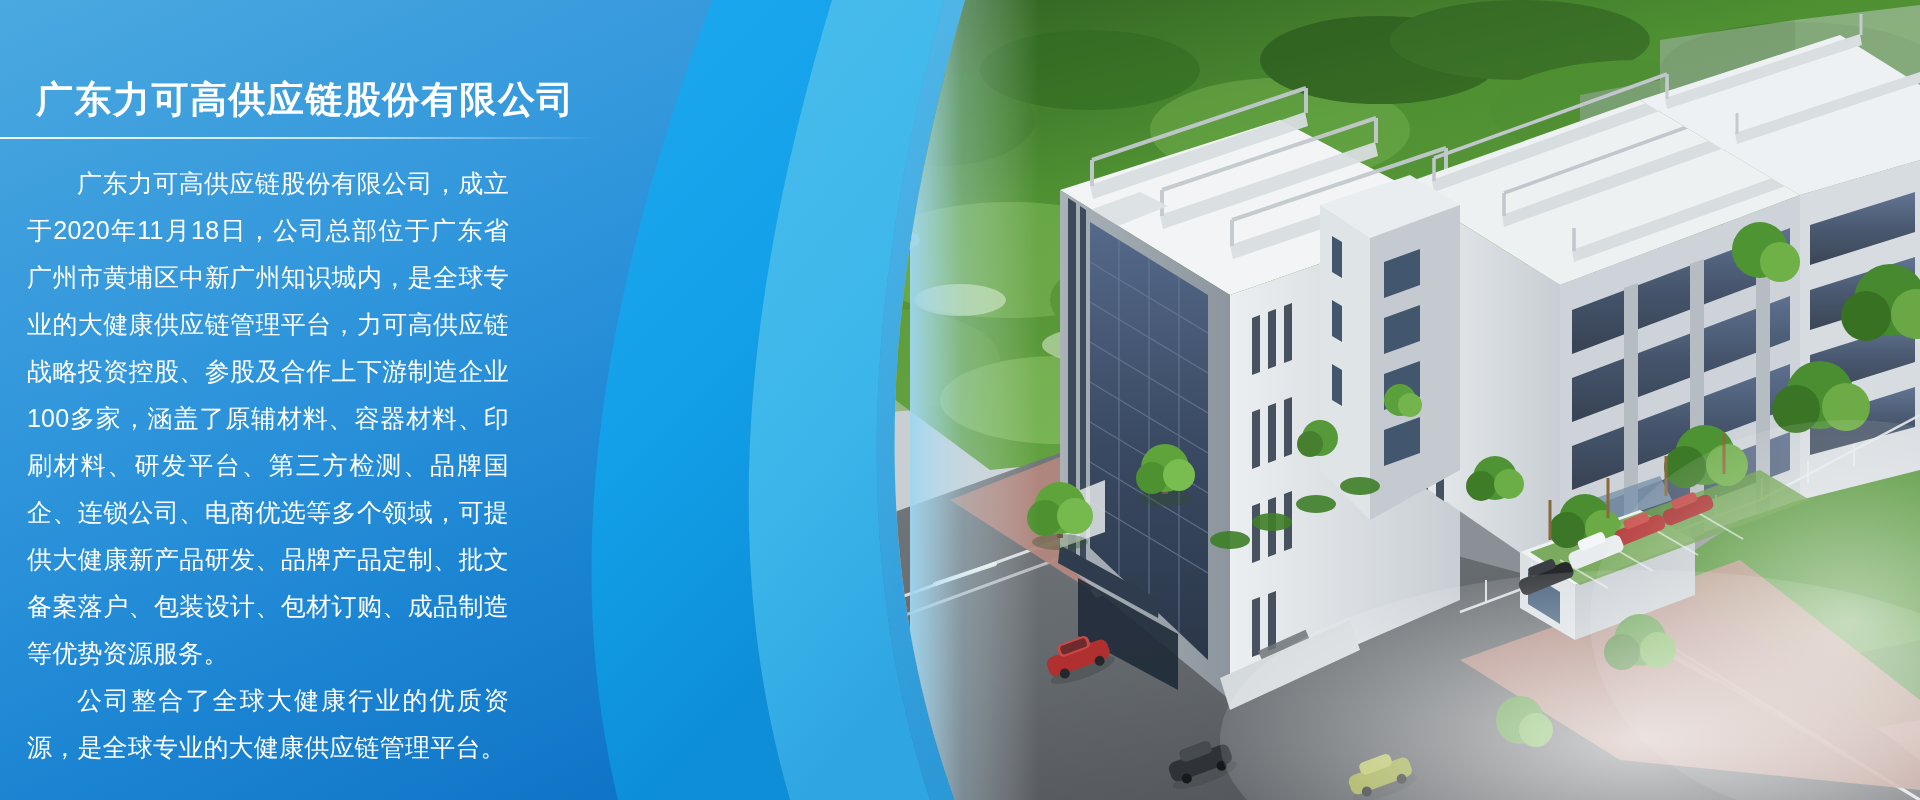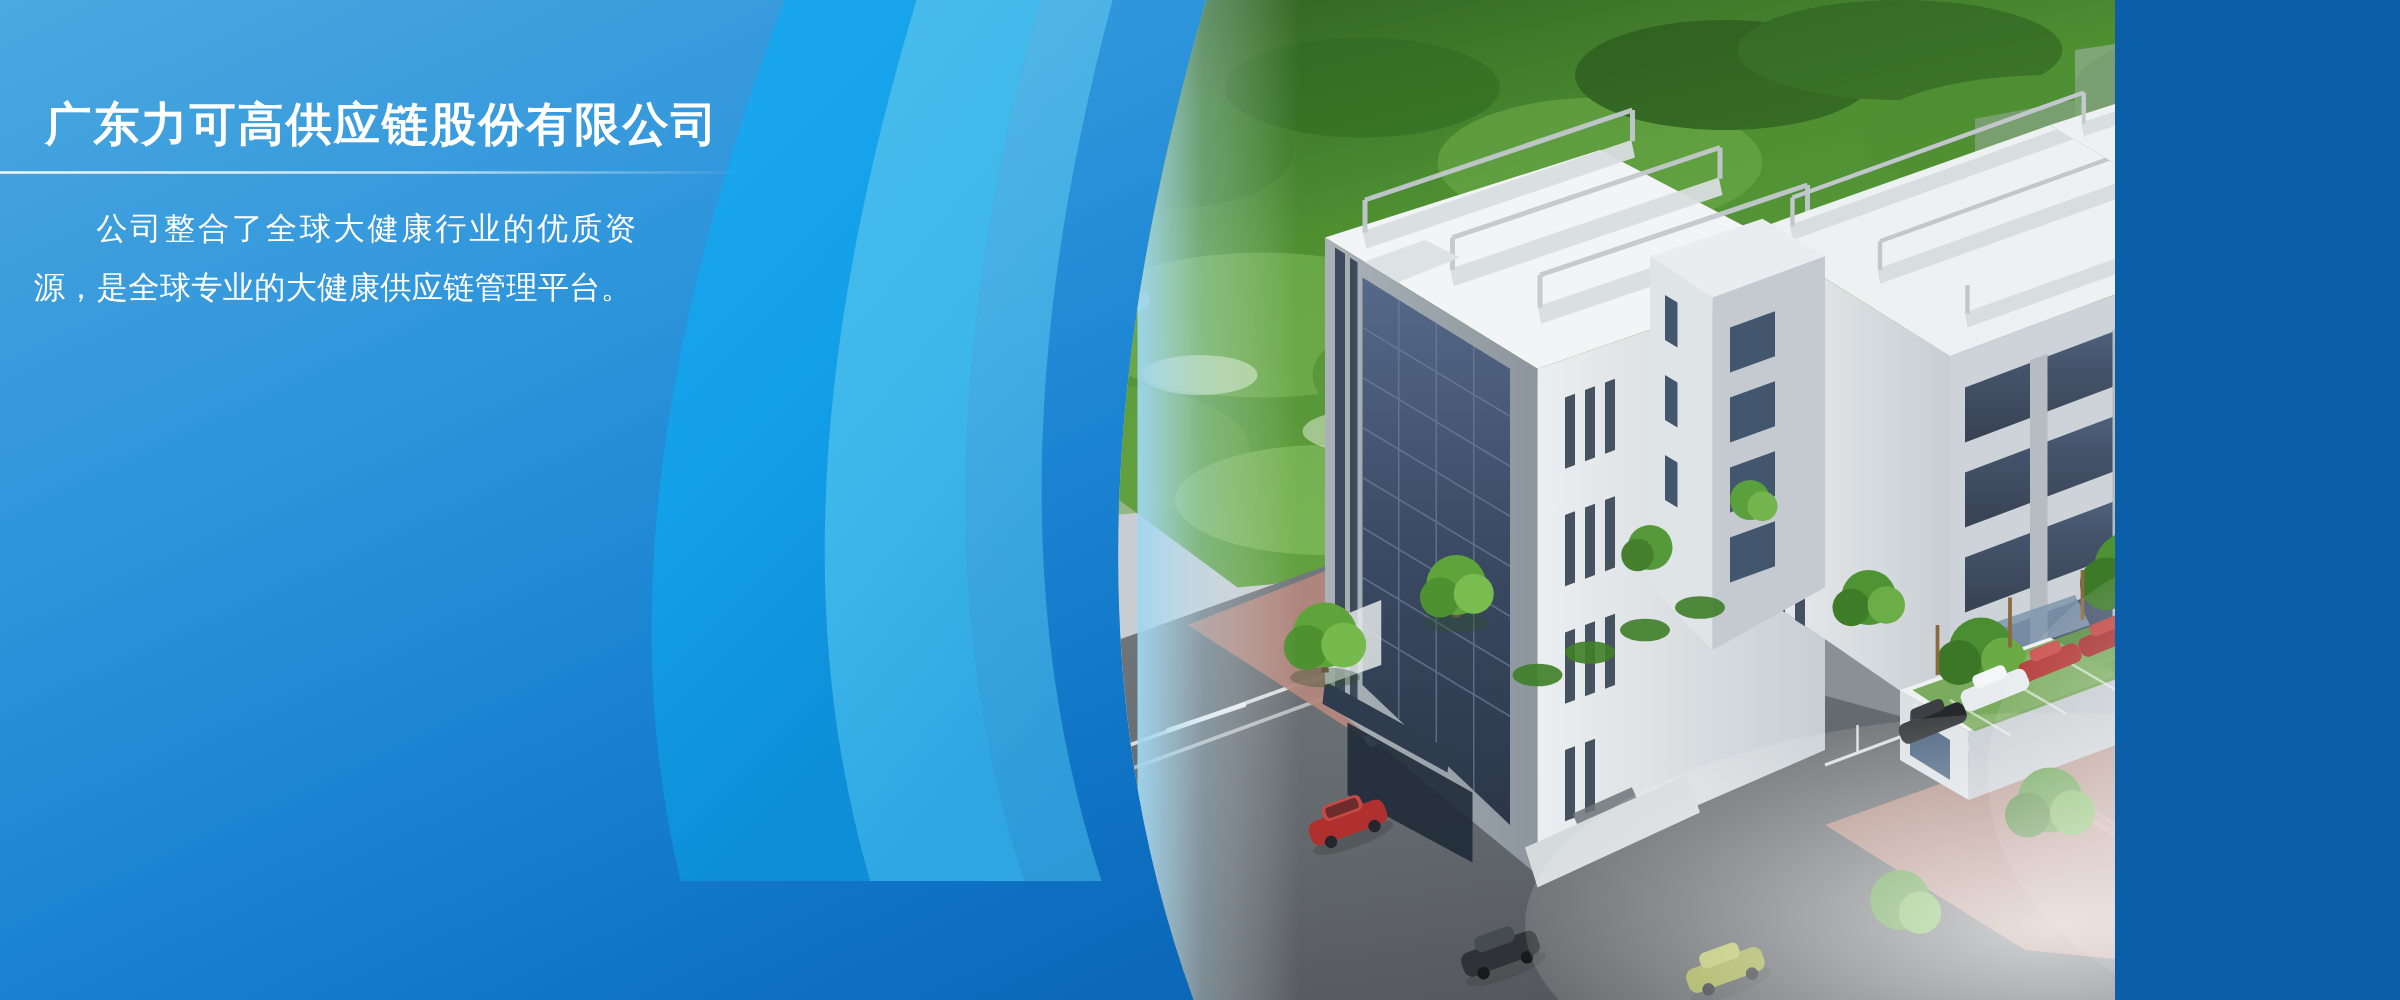--- a/index.html
+++ b/index.html
@@ -1,19 +1,19 @@
 <!DOCTYPE html>
 <html><head>
 <meta charset="utf-8">
 <style>
   html,body{margin:0;padding:0;background:#0a5fa8;}
   body{width:1920px;height:800px;overflow:hidden;
        font-family:"Liberation Sans","DejaVu Sans",sans-serif;}
 
-  #banner{position:relative;width:1692px;height:800px;overflow:hidden;}
+  #banner{position:relative;width:1920px;height:800px;overflow:hidden;}
 
   
   .bg-gradient{position:absolute;inset:0;
     background:linear-gradient(155deg,#4aa9e0 0%, #3d9edd 14%, #2d94db 30%,
                                #1b84d2 48%, #0f72c4 66%, #0a63b3 82%, #0a5aa6 100%);}
 
   
   .arcs{position:absolute;inset:0;}
 
   
@@ -472,17 +472,18 @@
     </g>
   </svg>
 
   <div class="text-panel">
 
     <h1 class="title">广东力可高供应链股份有限公司</h1>
 
     <div class="rule"></div>
 
     <div class="body-copy">
+      <p>广东力可高供应链股份有限公司，成立于2020年11月18日，公司总部位于广东省广州市黄埔区中新广州知识城内，是全球专业的大健康供应链管理平台，力可高供应链战略投资控股、参股及合作上下游制造企业100多家，涵盖了原辅材料、容器材料、印刷材料、研发平台、第三方检测、品牌国企、连锁公司、电商优选等多个领域，可提供大健康新产品研发、品牌产品定制、批文备案落户、包装设计、包材订购、成品制造等优势资源服务。</p>
       <p>公司整合了全球大健康行业的优质资源，是全球专业的大健康供应链管理平台。</p>
     </div>
   </div>
 
 </div>
 
 </body></html>

